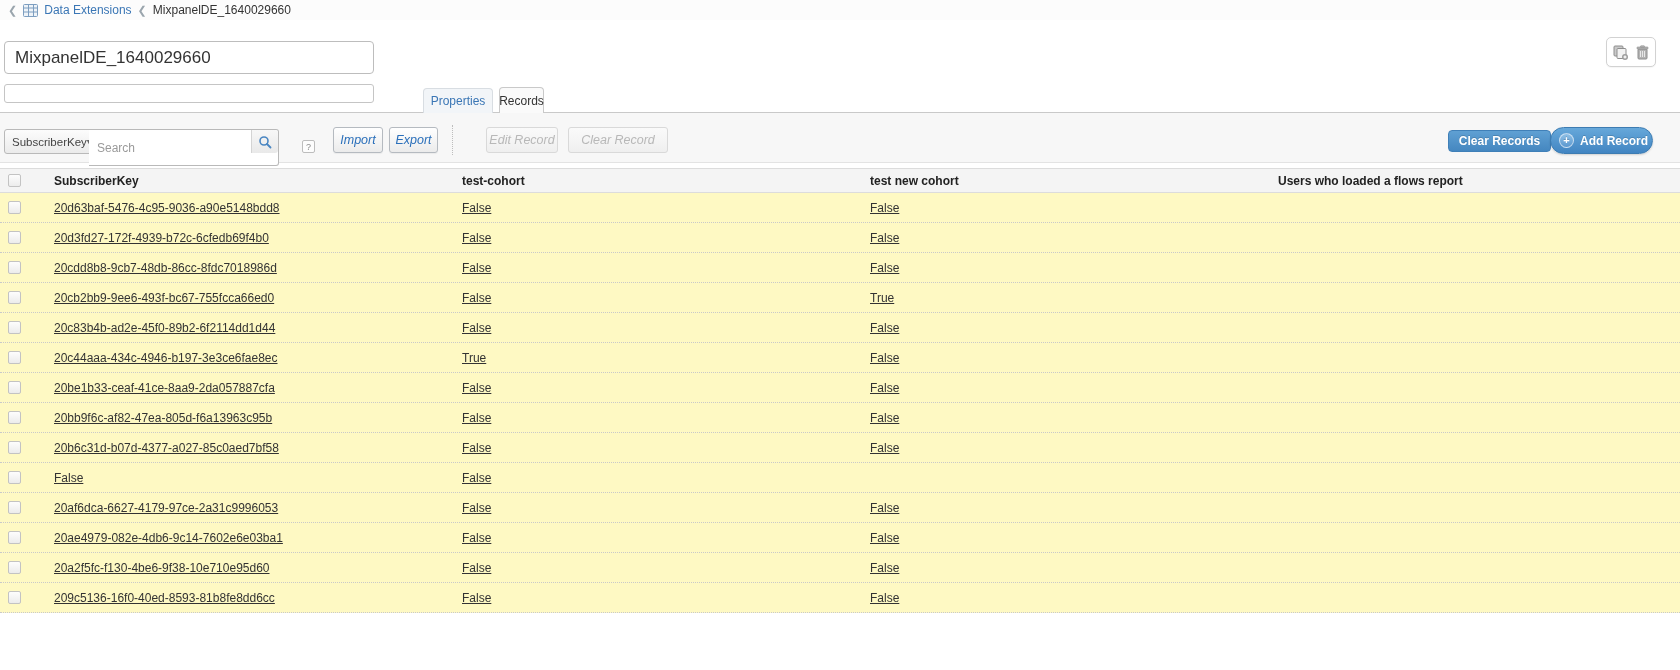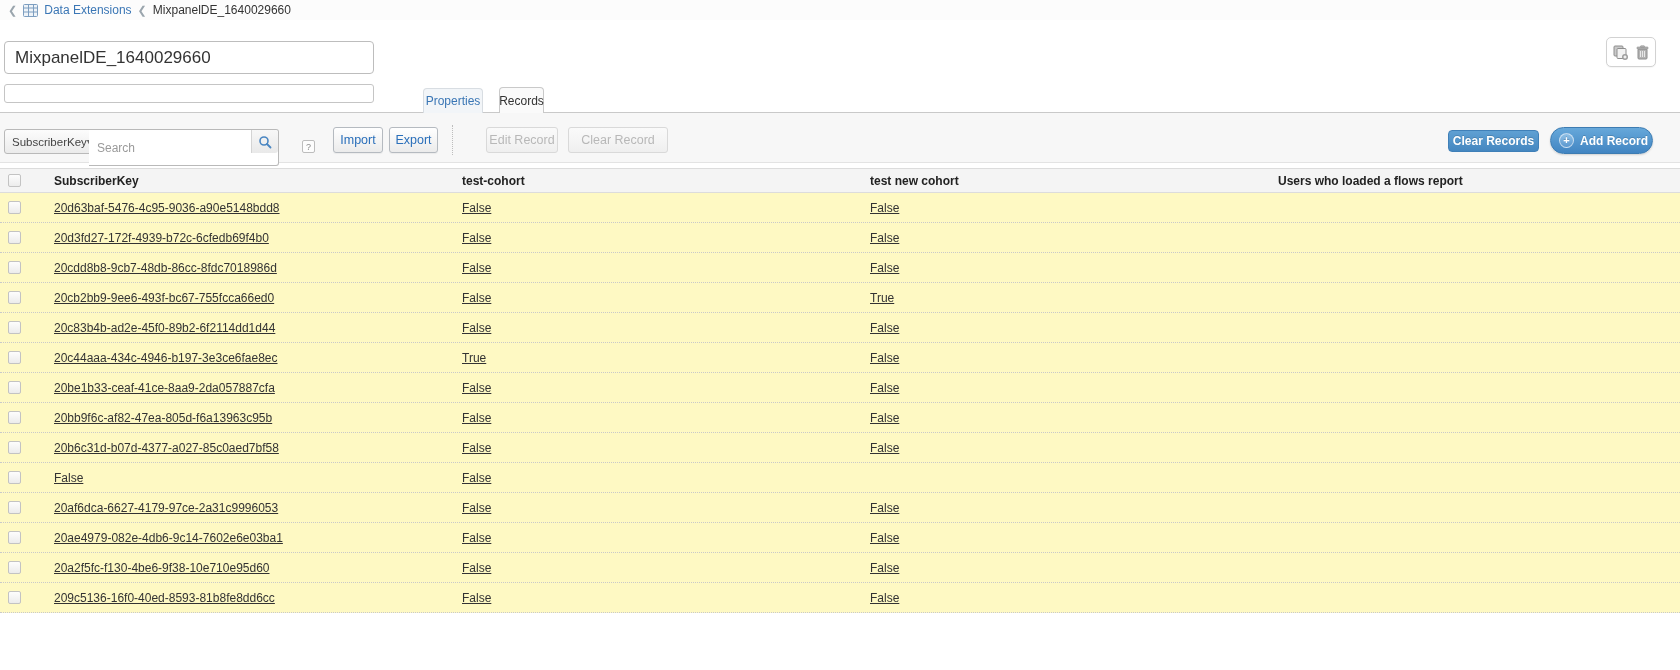--- a/index.html
+++ b/index.html
@@ -50,21 +50,21 @@
   .tabs-rule {
     position: absolute; left: 0; right: 0; top: 112px; height: 1px; background: #c9c9c9;
   }
   .tab {
     position: absolute; top: 88px; height: 25px;
     display: flex; align-items: center; justify-content: center;
     font-size: 12px; border: 1px solid #d8dde2; border-bottom: none;
     border-radius: 4px 4px 0 0; cursor: pointer;
   }
   .tab-properties {
-    left: 423px; width: 60px;
+    left: 423px; width: 70px;
     background: #f2f5f8; color: var(--link_blue, #3a76b5);
   }
   .tab-records {
     left: 499px; width: 45px; top: 87px; height: 26px;
     background: #fafafa; color: #333; border-color: #c9c9c9; z-index: 2;
   }
 
   
   .toolbar {
     position: absolute; left: 0; right: 0; top: 113px; height: 50px;
@@ -98,36 +98,37 @@
     cursor: pointer;
   }
   .tb-btn {
     position: absolute; top: 14px; height: 26px;
     border: 1px solid #b5bac0; border-radius: 3px;
     background: linear-gradient(#ffffff, #ebebeb);
     font-size: 12.5px; color: var(--link_blue_strong, #2a6fba);
     display: flex; align-items: center; justify-content: center;
     cursor: pointer; font-family: "Liberation Sans", sans-serif;
     box-shadow: 0 1px 1px rgba(0,0,0,0.05);
+    font-style: italic;
   }
   .btn-import { left: 333px; width: 50px; }
   .btn-export { left: 389px; width: 49px; }
   .tb-divider {
     position: absolute; left: 452px; top: 12px; height: 30px; width: 0;
     border-left: 1px dotted #bdbdbd;
   }
   .tb-btn.disabled {
     color: #b8b8b8; background: linear-gradient(#fafafa, #efefef);
     border-color: #d9d9d9; cursor: default; box-shadow: none; margin-left: 23px;
   }
   .btn-edit-record { left: 463px; width: 72px; }
   .btn-clear-record { left: 545px; width: 100px; }
 
   .btn-clear-records {
-    position: absolute; left: 1448px; top: 17px; width: 91px; height: 22px;
+    position: absolute; left: 1448px; top: 17px; width: 103px; height: 22px;
     border: 1px solid #4080b8; border-radius: 4px;
     background: linear-gradient(#5fa0d3, #4587c0);
     color: #fff; font-size: 12px; font-weight: bold;
     display: flex; align-items: center; justify-content: center; cursor: pointer;
     text-shadow: 0 -1px 0 rgba(0,0,0,0.15);
   }
   .btn-add-record {
     position: absolute; left: 1550px; top: 14px; width: 103px; height: 27px;
     border: 1px solid #3d7cb2; border-radius: 14px;
     background: linear-gradient(#66a8da, #4285c2);

